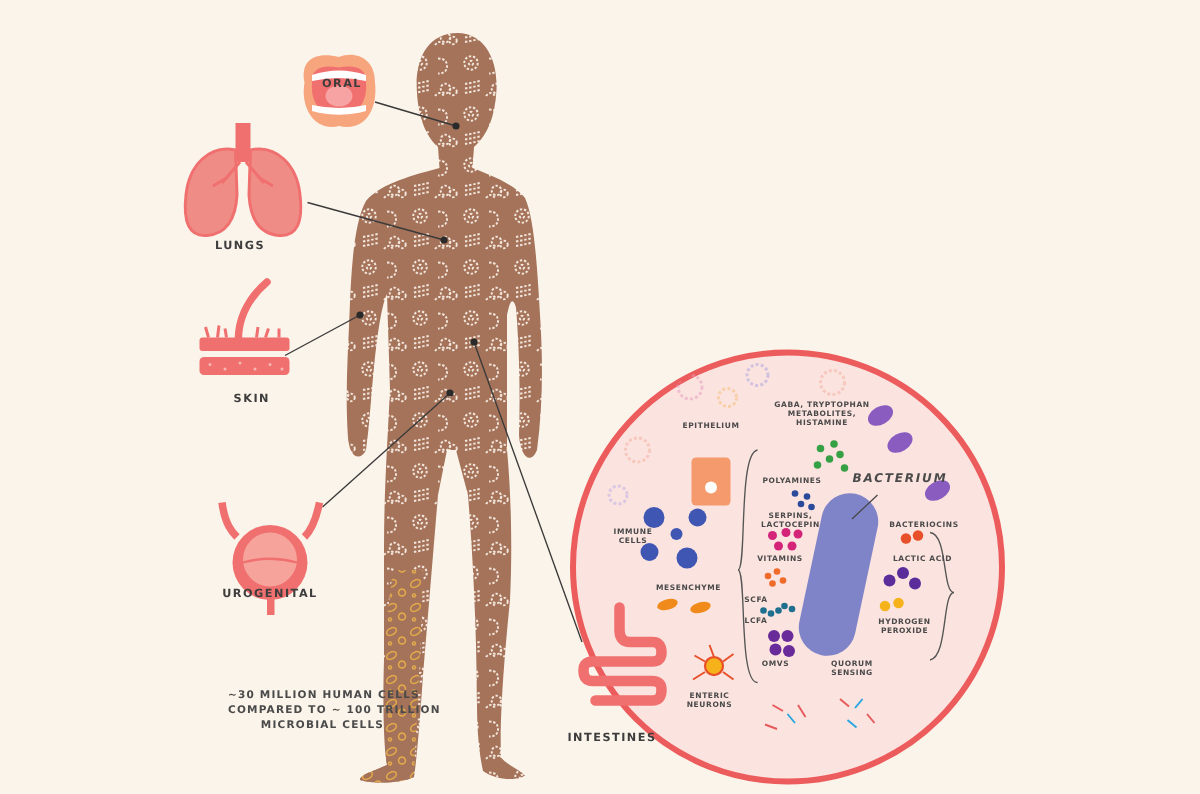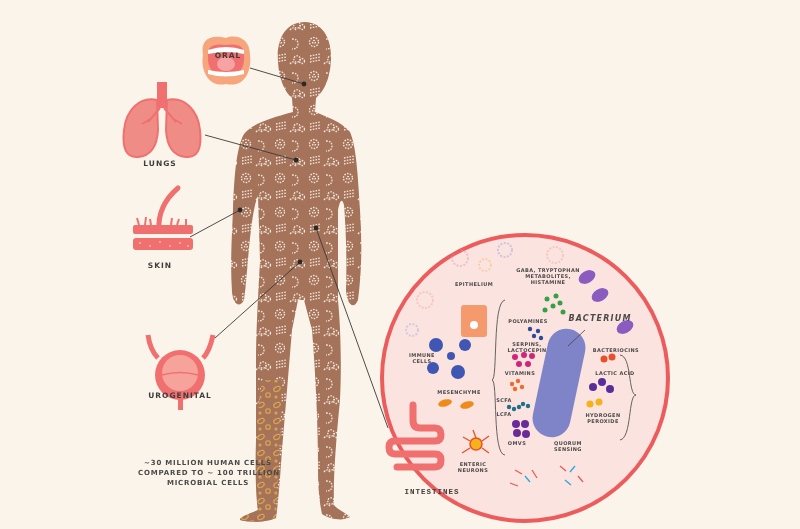--- a/index.html
+++ b/index.html
@@ -14,21 +14,21 @@
     position:absolute; font-family:"DejaVu Sans", sans-serif; font-weight:bold;
     color:#4a4a4a; letter-spacing:0.6px; text-transform:uppercase;
     font-size:6.5px; line-height:8px; text-align:center; white-space:pre-line;
   }
   .lbl.big { font-size:7.5px; letter-spacing:1px; color:#3d3d3d; }
   .lbl.cell { font-size:5px; line-height:6px; letter-spacing:0.4px; color:#4a4a4a; }
   .lbl.bact { font-size:8px; letter-spacing:1.2px; color:#4a4a4a;font-style:italic; }
   .stat { position:absolute; left:138px; top:458px; width:140px;
     font-size:7px; line-height:10px; letter-spacing:0.8px; color:#4a4a4a;
     font-weight:bold; text-align:center; text-transform:uppercase; }
-  .stat div { white-space:nowrap; }
+  .stat div { white-space:nowrap;margin-left:14px; }
 </style>
 </head>
 <body>
 
 <svg class="stage" width="800" height="529" viewBox="0 0 800 529" xmlns="http://www.w3.org/2000/svg">
   <defs>
     <pattern id="microbes" x="0" y="0" width="34" height="34" patternUnits="userSpaceOnUse">
       <rect width="34" height="34" fill="#a5735a"></rect>
       <g fill="none" stroke="#f3e6dc" stroke-width="1.3" stroke-dasharray="1.6 1.2">
         <circle cx="8" cy="8" r="4.5"></circle>
@@ -244,23 +244,23 @@
     <path d="M620 355 C632 356 628 395 636 395 C628 395 632 438 620 440" stroke="#555" stroke-width="0.9" fill="none"></path>
   </g>
 
   <g fill="none" stroke="#f0706f" stroke-width="7" stroke-linecap="round">
     <path d="M413 405 L413 420 Q413 428 420 428 L435 428 M435 428 Q441 428 441 435 Q441 441 435 441 L395 441 Q389 441 389 447 Q389 454 395 454 L435 454 Q441 454 441 460 Q441 467 435 467 L397 467"></path>
   </g>
 </svg>
 
 <div class="lbl big" style="left:208px;top:32px;width:40px;margin-top:20px;">ORAL</div>
 <div class="lbl big" style="left:140px;top:160px;width:40px;text-align:center;">LUNGS</div>
-<div class="lbl big" style="left:140px;top:262px;width:40px;">SKIN</div>
+<div class="lbl big" style="left:140px;top:262px;width:40px;text-align:right;">SKIN</div>
 <div class="lbl big" style="left:140px;top:392px;width:80px;">UROGENITAL</div>
-<div class="lbl big" style="left:392px;top:488px;width:80px;font-family:Liberation Mono, monospace;">INTESTINES</div>
+<div class="lbl big" style="left:368px;top:488px;width:80px;">INTESTINES</div>
 
 <div class="stat">
   <div>~30 MILLION HUMAN CELLS</div>
   <div>COMPARED TO ~ 100 TRILLION</div>
   <div>MICROBIAL CELLS</div>
 </div>
 
 <div class="lbl bact" style="left:560px;top:315px;width:80px;">BACTERIUM</div>
 <div class="lbl cell" style="left:449px;top:281px;width:50px;">EPITHELIUM</div>
 <div class="lbl cell" style="left:405px;top:352px;width:34px;">IMMUNE

